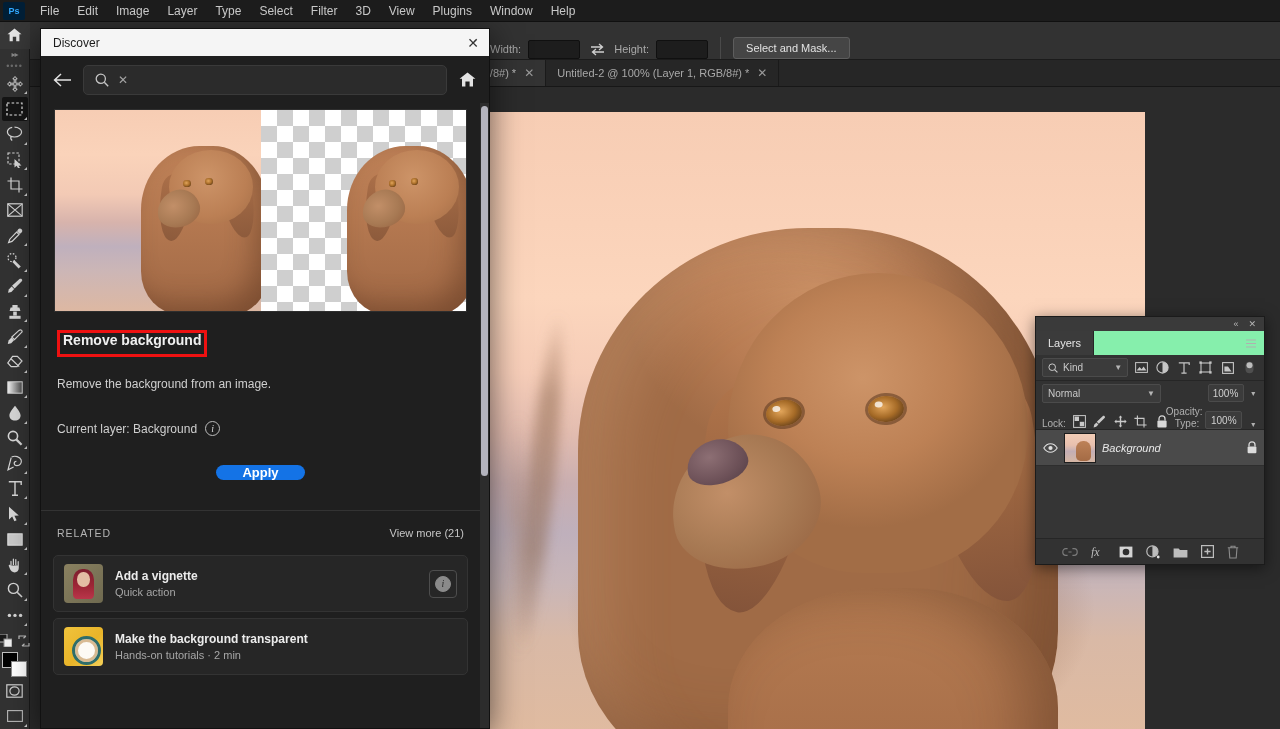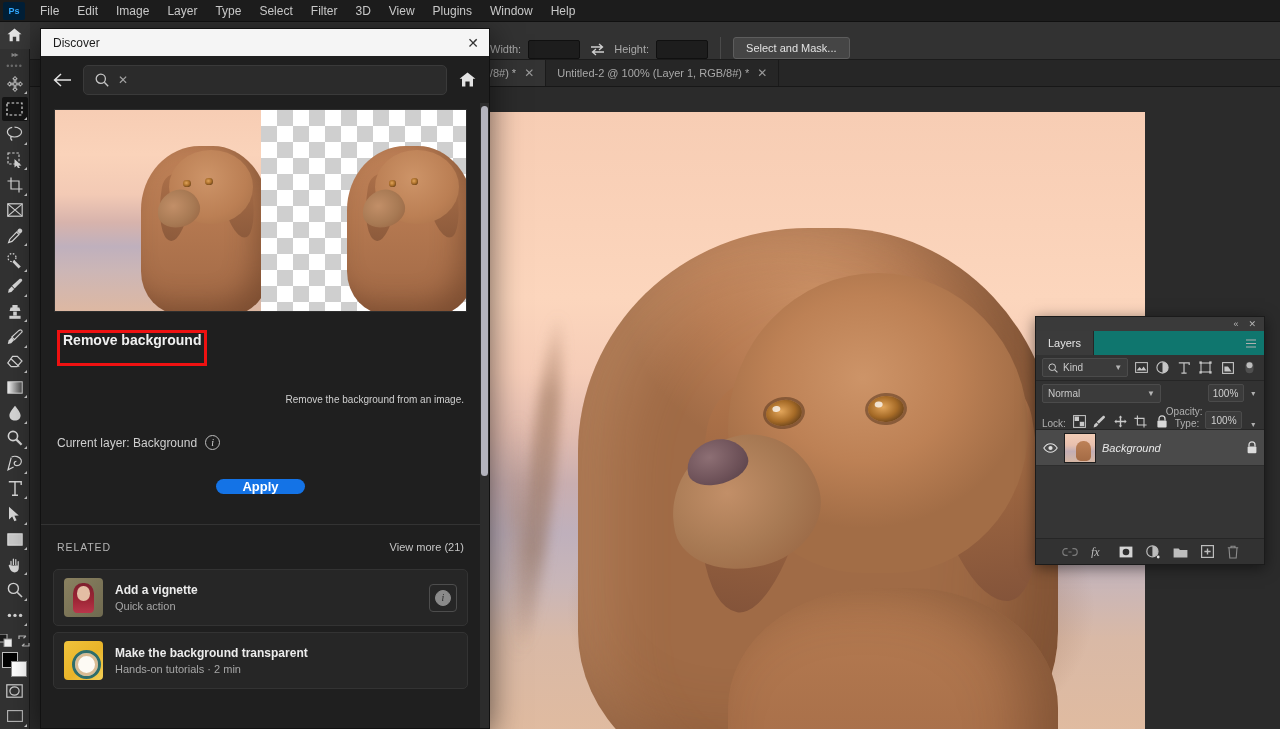--- a/index.html
+++ b/index.html
@@ -263,27 +263,27 @@
     position: absolute; width: 6%; height: 4%;
     background: radial-gradient(ellipse at 42% 42%, #e2a55a 0%, #a66b27 50%, #3a2413 100%);
     border-radius: 50%;
   }
   .mini-eye.l { left: 33%; top: 20%; }
   .mini-eye.r { left: 50%; top: 19%; }
 
   .disc-content { padding: 18px 16px 0 16px; }
   .result-title {
     display: inline-block; font-size: 14px; font-weight: bold; color: #f0f0f0;
-    padding: 2px 6px 18px 6px; position: relative;
+    padding: 2px 6px 9px 6px; position: relative;
   }
   .hl-box {
     position: absolute; left: 0; top: 0; right: 0; bottom: 0;
     border: 3px solid #ee1111; pointer-events: none;
   }
-  .result-desc { margin-top: 28px; font-size: 10px; color: #cfcfcf; text-align: right; }
+  .result-desc { margin-top: 20px; font-size: 12px; color: #cfcfcf; }
   .current-layer {
     margin-top: 30px; font-size: 12px; color: #cfcfcf;
     display: flex; align-items: center; gap: 8px;
   }
   .info-circle {
     width: 15px; height: 15px; border-radius: 50%; border: 1.3px solid #bdbdbd;
     color: #d8d8d8; font-size: 10px; display: flex; align-items: center;
     justify-content: center; font-style: italic; font-family: "Liberation Serif", serif;
   }
   .apply-wrap { display: flex; justify-content: center; margin-top: 29px; }
@@ -333,21 +333,21 @@
   .layers-panel {
     position: absolute; left: 1035px; top: 316px; width: 230px; height: 249px;
     background: #323232; border: 1px solid #1b1b1b; z-index: 25;
     display: flex; flex-direction: column;
     box-shadow: 0 3px 14px rgba(0,0,0,0.5);
   }
   .lp-topbar {
     height: 14px; background: #3a3a3a; display: flex; align-items: center;
     justify-content: flex-end; gap: 10px; padding-right: 8px; color: #b5b5b5; font-size: 9px;
   }
-  .lp-tabrow { height: 24px; background: #0f766e; display: flex; align-items: stretch; }
+  .lp-tabrow { height: 24px; background: #86efac; display: flex; align-items: stretch; }
   .lp-tab {
     padding: 0 12px; display: flex; align-items: center; font-size: 11px;
     background: #3b3b3b; color: #e6e6e6; border-right: 1px solid #252525;
   }
   .lp-menu-ico { margin-left: auto; display: flex; align-items: center; padding-right: 8px; color: #b0b0b0; font-size: 9px; }
   .lp-filter {
     height: 26px; display: flex; align-items: center; gap: 4px; padding: 0 6px;
     border-bottom: 1px solid #262626;
   }
   .kind-box {

